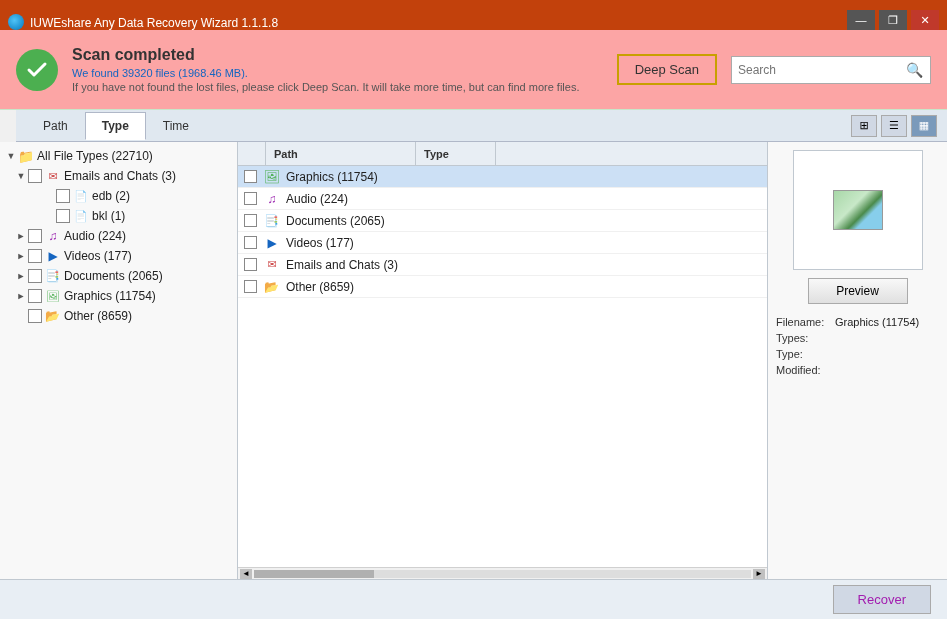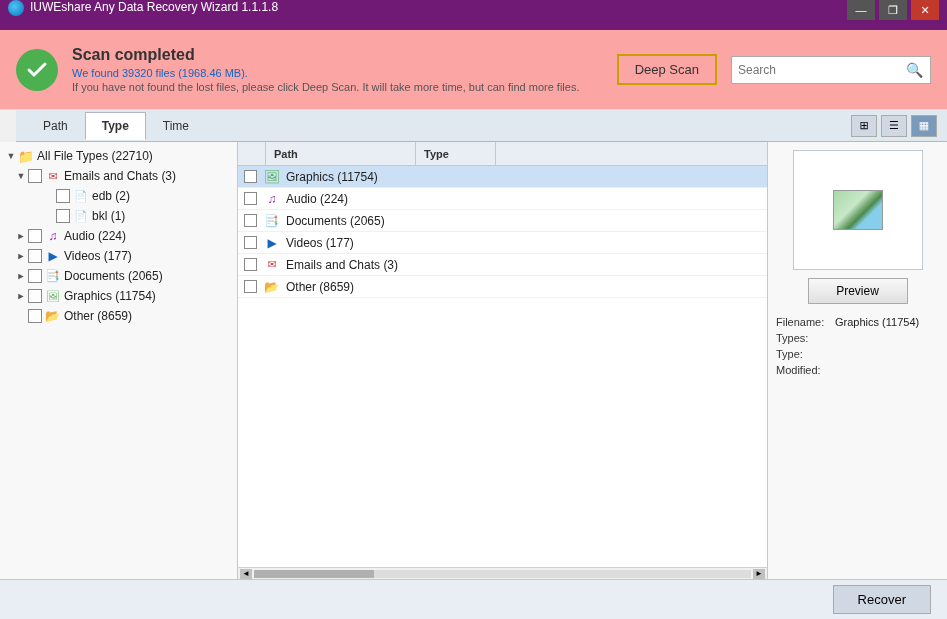--- a/index.html
+++ b/index.html
@@ -1,24 +1,24 @@
 <!DOCTYPE html>
 <html><head>
   <meta charset="utf-8">
   <style>
     * { margin: 0; padding: 0; box-sizing: border-box; }
     body { font-family: 'Segoe UI', Arial, sans-serif; font-size: 12px; background: #f0f0f0; width: 947px; height: 619px; overflow: hidden; user-select: none; }
 
     
     #titlebar {
-      background: #701a75;
+      background: #c2410c;
       color: #fff;
       height: 30px;
       display: flex;
-      align-items: flex-start;
+      align-items: flex-end;
       padding: 0 8px;
       gap: 6px;
     }
     #titlebar .app-icon { width: 16px; height: 16px; background: radial-gradient(circle at 40% 40%, #4fc3f7, #0277bd); border-radius: 50%; flex-shrink: 0; }
     #titlebar .title { font-size: 12px; flex: 1; }
     #titlebar .win-btns { display: flex; gap: 4px; }
     #titlebar .win-btn { width: 28px; height: 20px; background: #555; border: none; color: #fff; font-size: 11px; cursor: pointer; display: flex; align-items: center; justify-content: center; }
     #titlebar .win-btn.close { background: #c0392b; }
 
     
@@ -216,21 +216,21 @@
       align-items: center;
       justify-content: flex-end;
       padding: 0 16px;
     }
     #recover-btn {
       background: #d0d8e4;
       border: 1px solid #aaa;
       padding: 6px 24px;
       font-size: 13px;
       cursor: pointer;
-      color: #000000;
+      color: #a21caf;
     }
 
     
     #list-content::-webkit-scrollbar, #tree-panel::-webkit-scrollbar { width: 8px; height: 8px; }
     #list-content::-webkit-scrollbar-track, #tree-panel::-webkit-scrollbar-track { background: #f0f0f0; }
     #list-content::-webkit-scrollbar-thumb, #tree-panel::-webkit-scrollbar-thumb { background: #bbb; border-radius: 4px; }
 
     
     #hscroll-bar {
       height: 12px;

